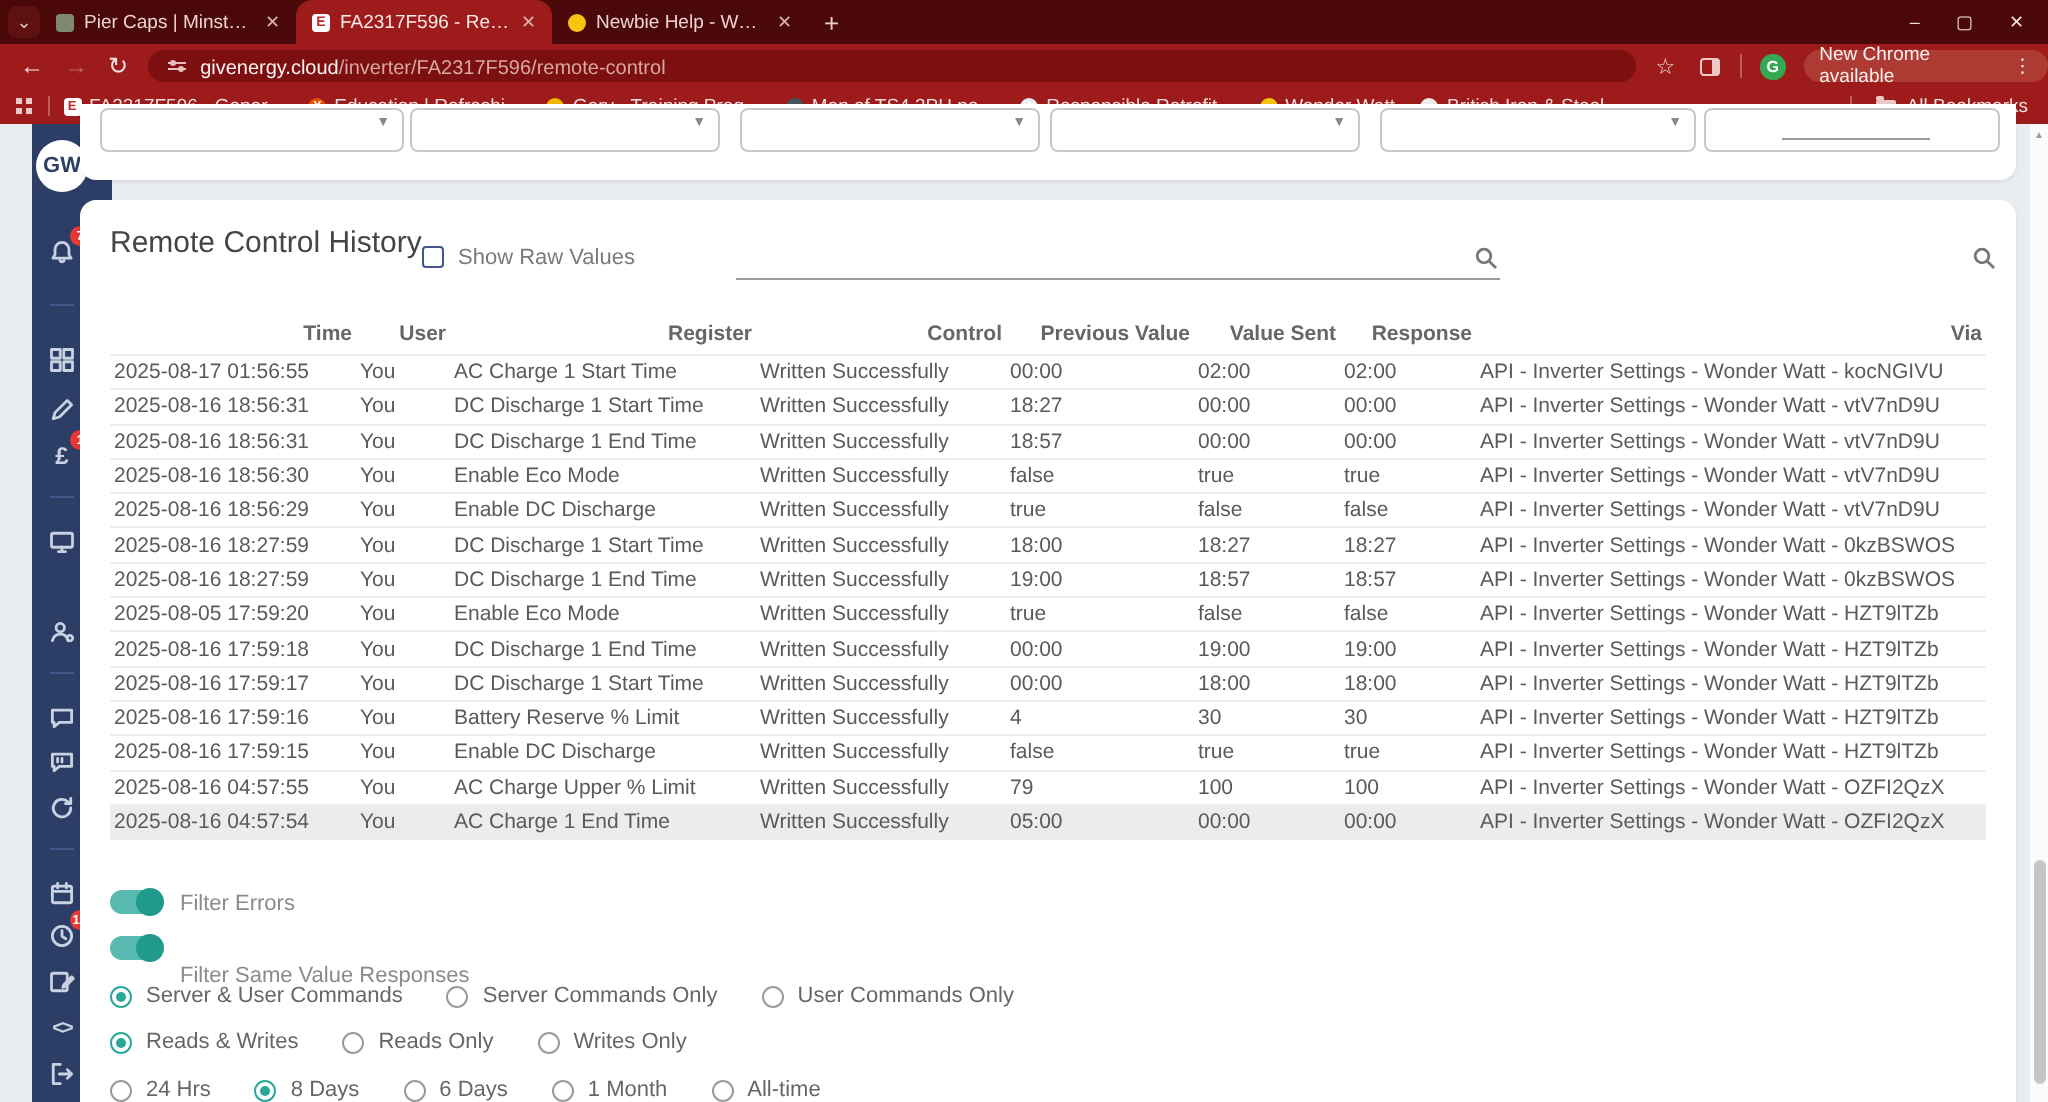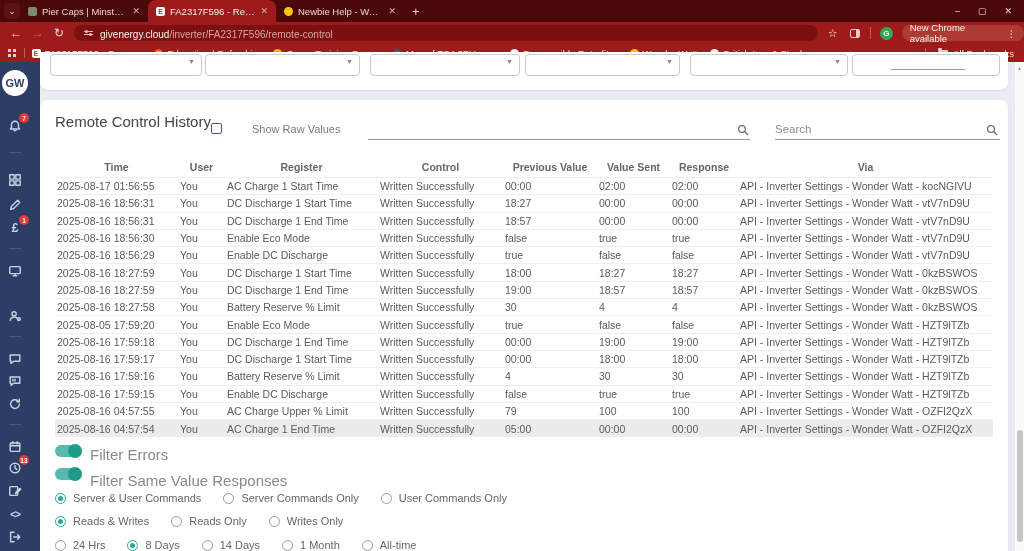--- a/index.html
+++ b/index.html
@@ -38,51 +38,51 @@
   .apps i { width:3px; height:3px; background:#ecc9c6; }
   .bmdivider { width:1px; height:10px; background:#b9625c; margin:0 7px 0 8px; }
   .bm { display:flex; align-items:center; gap:4px; margin-right:13px; white-space:nowrap; }
   .bm .ic { width:9px; height:9px; border-radius:50%; flex:none; display:flex; align-items:center; justify-content:center; font-size:6.5px; font-weight:bold; color:#fff; }
   .allbm { margin-left:auto; display:flex; align-items:center; gap:5px; padding-right:10px; }
   .folder { width:10px; height:7px; background:#ecc9c6; border-radius:1px; position:relative; }
   .folder::before { content:""; position:absolute; top:-2px; left:0; width:4px; height:2px; background:#ecc9c6; border-radius:1px 1px 0 0; }
 
   
   .app { position:absolute; top:62px; left:0; width:1024px; height:489px; background:#e9edf2; }
-  .sidebar { position:absolute; left:0; top:0; width:40px; height:489px; background:#2d3e66; }
+  .sidebar { position:absolute; left:16px; top:0; width:40px; height:489px; background:#2d3e66; }
   .gwlogo { position:absolute; left:2px; top:8px; width:26px; height:26px; border-radius:50%; background:#fff; color:#2d3e66; font-weight:bold; font-size:11px; display:flex; align-items:center; justify-content:center; }
   .sideicon { position:absolute; left:7px; width:16px; height:16px; color:#c9d2e3; display:flex; align-items:center; justify-content:center; font-size:12px; }
   .sideicon svg { width:14px; height:14px; stroke:#c9d2e3; fill:none; stroke-width:1.6; stroke-linecap:round; stroke-linejoin:round; }
   .sdivider { position:absolute; left:9px; width:12px; height:1px; background:#44568a; }
   .badge { position:absolute; top:-5px; right:-6px; min-width:10px; height:10px; border-radius:5px; background:#e53935; color:#fff; font-size:6.5px; font-weight:bold; display:flex; align-items:center; justify-content:center; padding:0 1.5px; }
 
   .content { position:absolute; left:30px; top:0; width:984px; height:489px; }
   .card { position:absolute; background:#fff; box-shadow:0 1px 2px rgba(0,0,0,.08); }
   .card-top { left:10px; top:-10px; width:968px; height:38px; border-radius:0 0 8px 8px; overflow:hidden; }
   .pbox { position:absolute; top:2px; height:22px; border:1px solid #c9c9c9; border-radius:4px; }
   .pbox .caret { position:absolute; right:6px; top:3px; font-size:7px; color:#888; }
   .pbox .uline { position:absolute; left:38px; right:34px; top:14px; border-bottom:1px solid #999; }
 
   .card-main { left:10px; top:38px; width:968px; height:460px; border-radius:8px 8px 0 0; }
   .pagetitle { position:absolute; left:15px; top:13px; font-size:15px; color:#454545; font-weight:500; }
   .chk { position:absolute; left:171px; top:23px; width:11px; height:11px; border:1.6px solid #44548c; border-radius:2px; }
-  .chklabel { position:absolute; left:189px; top:23px; font-size:11px; color:#7a7a7a;margin-left:23px; }
+  .chklabel { position:absolute; left:189px; top:23px; font-size:11px; color:#7a7a7a; }
   .search1 { position:absolute; left:328px; top:20px; width:382px; height:20px; border-bottom:1px solid #9a9a9a; }
   .search2 { position:absolute; left:735px; top:20px; width:225px; height:20px; border-bottom:1px solid #9a9a9a; font-size:11.5px; color:#8d8d8d; display:flex; align-items:flex-end; padding-bottom:4px; }
   .mag { position:absolute; width:12px; height:12px; }
   .mag svg { width:12px; height:12px; stroke:#777; fill:none; stroke-width:1.4; }
 
   table.hist { position:absolute; left:15px; top:58px; width:938px; border-collapse:collapse; table-layout:fixed; }
-  table.hist th { text-align:center; font-size:10.5px; color:#666; font-weight:bold; padding:3px 2px 4px 2px; }
+  table.hist th { text-align:right; font-size:10.5px; color:#666; font-weight:bold; padding:3px 2px 4px 2px; }
   table.hist td { font-size:10.5px; color:#5a5a5a; padding:0 2px; height:17.3px; border-top:1px solid #efefef; white-space:nowrap; overflow:hidden; }
   table.hist tr.hl td { background:#ececec; }
 
   .toggle { position:absolute; width:26px; height:12px; border-radius:6px; background:#58b9ae; }
   .toggle::after { content:""; position:absolute; right:-1px; top:-1px; width:14px; height:14px; border-radius:50%; background:#1f9a8c; }
-  .tglabel { position:absolute; font-size:15px; color:#8a8a8a; }
+  .tglabel { position:absolute; font-size:11px; color:#8a8a8a; }
   .radiorow { position:absolute; display:flex; align-items:center; font-size:11px; color:#666; }
   .radio { width:11px; height:11px; border-radius:50%; border:1.6px solid #9a9a9a; margin-right:7px; flex:none; }
   .radio.sel { border-color:#2aa79a; position:relative; }
   .radio.sel::after { content:""; position:absolute; left:2px; top:2px; width:5px; height:5px; border-radius:50%; background:#2aa79a; }
   .radiorow .opt { display:flex; align-items:center; margin-right:22px; }
 
   .scrollbar { position:absolute; right:0; top:0; width:10px; height:489px; background:#fbfbfb; border-left:1px solid #ececec; }
   .scrollbar .up { position:absolute; top:3px; left:2px; font-size:5px; color:#999; }
   .scrollbar .thumb { position:absolute; left:2px; top:368px; width:6px; height:112px; border-radius:3px; background:#c6c6c6; }
 </style>
@@ -302,23 +302,20 @@
       <div class="pagetitle">Remote Control History</div>
       <div class="chk"></div>
       <div class="chklabel">Show Raw Values</div>
 
       <div class="search1"></div>
       <div class="mag" style="left:697px;top:22px">
         <svg viewBox="0 0 12 12">
             <circle cx="5" cy="5" r="3.4"></circle>
             <path d="M7.6 7.6L11 11"></path>
           </svg>
-      </div>
-      <div class="search2">
-        <span>Search</span>
       </div>
       <div class="mag" style="left:946px;top:22px">
         <svg viewBox="0 0 12 12">
             <circle cx="5" cy="5" r="3.4"></circle>
             <path d="M7.6 7.6L11 11"></path>
           </svg>
       </div>
 
       <table class="hist">
         <colgroup>
@@ -408,30 +405,20 @@
               <td>2025-08-16 18:27:59</td>
               <td>You</td>
               <td>DC Discharge 1 End Time</td>
               <td>Written Successfully</td>
               <td>19:00</td>
               <td>18:57</td>
               <td>18:57</td>
               <td>API - Inverter Settings - Wonder Watt - 0kzBSWOS</td>
             </tr>
             <tr>
-              <td>2025-08-16 18:27:58</td>
-              <td>You</td>
-              <td>Battery Reserve % Limit</td>
-              <td>Written Successfully</td>
-              <td>30</td>
-              <td>4</td>
-              <td>4</td>
-              <td>API - Inverter Settings - Wonder Watt - 0kzBSWOS</td>
-            </tr>
-            <tr>
               <td>2025-08-05 17:59:20</td>
               <td>You</td>
               <td>Enable Eco Mode</td>
               <td>Written Successfully</td>
               <td>true</td>
               <td>false</td>
               <td>false</td>
               <td>API - Inverter Settings - Wonder Watt - HZT9lTZb</td>
             </tr>
             <tr>
@@ -493,21 +480,21 @@
               <td>00:00</td>
               <td>00:00</td>
               <td>API - Inverter Settings - Wonder Watt - OZFI2QzX</td>
             </tr>
           </tbody>
       </table>
 
       <div class="toggle" style="left:15px;top:345px"></div>
       <div class="tglabel" style="left:50px;top:346px">Filter Errors</div>
       <div class="toggle" style="left:15px;top:368px"></div>
-      <div class="tglabel" style="left:50px;top:372px">Filter Same Value Responses</div>
+      <div class="tglabel" style="left:50px;top:382px">Filter Same Value Responses</div>
 
       <div class="radiorow" style="left:15px;top:415px" id="radio-group-1">
           <span class="opt">
             <span class="radio sel"></span>
             <span>Reads &amp; Writes</span>
           </span>
           <span class="opt">
             <span class="radio"></span>
             <span>Reads Only</span>
           </span>
@@ -534,21 +521,21 @@
           <span class="opt">
             <span class="radio"></span>
             <span>24 Hrs</span>
           </span>
           <span class="opt">
             <span class="radio sel"></span>
             <span>8 Days</span>
           </span>
           <span class="opt">
             <span class="radio"></span>
-            <span>14 Days</span>
+            <span>6 Days</span>
           </span>
           <span class="opt">
             <span class="radio"></span>
             <span>1 Month</span>
           </span>
           <span class="opt">
             <span class="radio"></span>
             <span>All-time</span>
           </span>
         </div>

